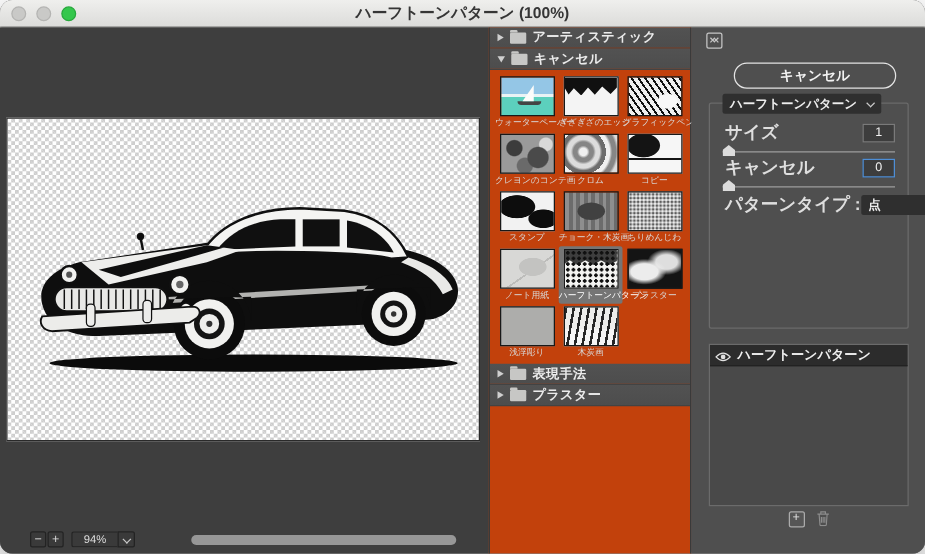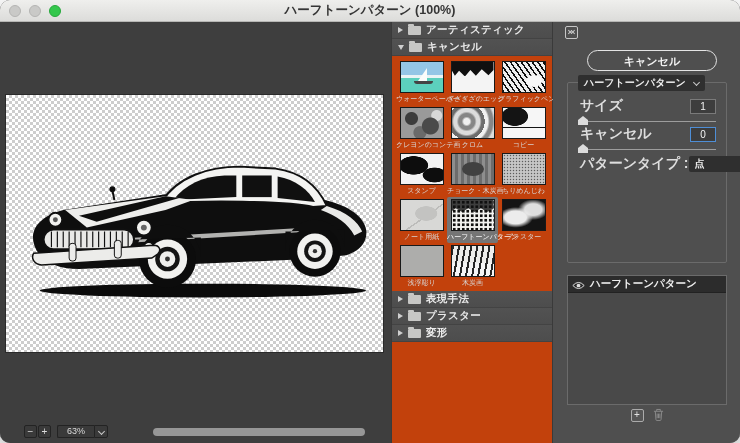--- a/index.html
+++ b/index.html
@@ -173,21 +173,21 @@
         <path d="M98,56 L96,46" stroke="#0e0e0e" stroke-width="2"></path>
         <circle cx="96" cy="45" r="3" fill="#0e0e0e"></circle>
         <path d="M16,110 L138,102 C144,102 146,107 142,111 L136,115 L24,122 C16,121 13,115 16,110 Z" fill="#ececea" stroke="#101010" stroke-width="1.5"></path>
         <rect x="52" y="100" width="7" height="18" rx="3" fill="#ececea" stroke="#101010"></rect>
         <rect x="98" y="97" width="7" height="18" rx="3" fill="#ececea" stroke="#101010"></rect>
       </svg>
     </div>
     <div class="preview-bottom">
       <button class="zbtn minus">−</button>
       <button class="zbtn plus">+</button>
-      <div class="zoombox">63%</div>
+      <div class="zoombox">94%</div>
       <div class="zoomchev">
           <span class="chev"></span>
         </div>
       <div class="hscroll"></div>
     </div>
   </div>
 
   <div class="pane-filters">
     <div class="cat">
       <span class="arr right"></span>
@@ -259,25 +259,20 @@
     </div>
     <div class="cat">
       <span class="arr right"></span>
       <span class="folder"></span>
       <span class="cat-label">表現手法</span>
     </div>
     <div class="cat">
       <span class="arr right"></span>
       <span class="folder"></span>
       <span class="cat-label">プラスター</span>
-    </div>
-    <div class="cat">
-      <span class="arr right"></span>
-      <span class="folder"></span>
-      <span class="cat-label">変形</span>
     </div>
   </div>
 
   <div class="pane-settings">
     <button class="collapse-btn">
       <i class="up"></i>
       <i class="dn"></i>
     </button>
     <button class="pillbtn btn-cancel">キャンセル</button>
 

